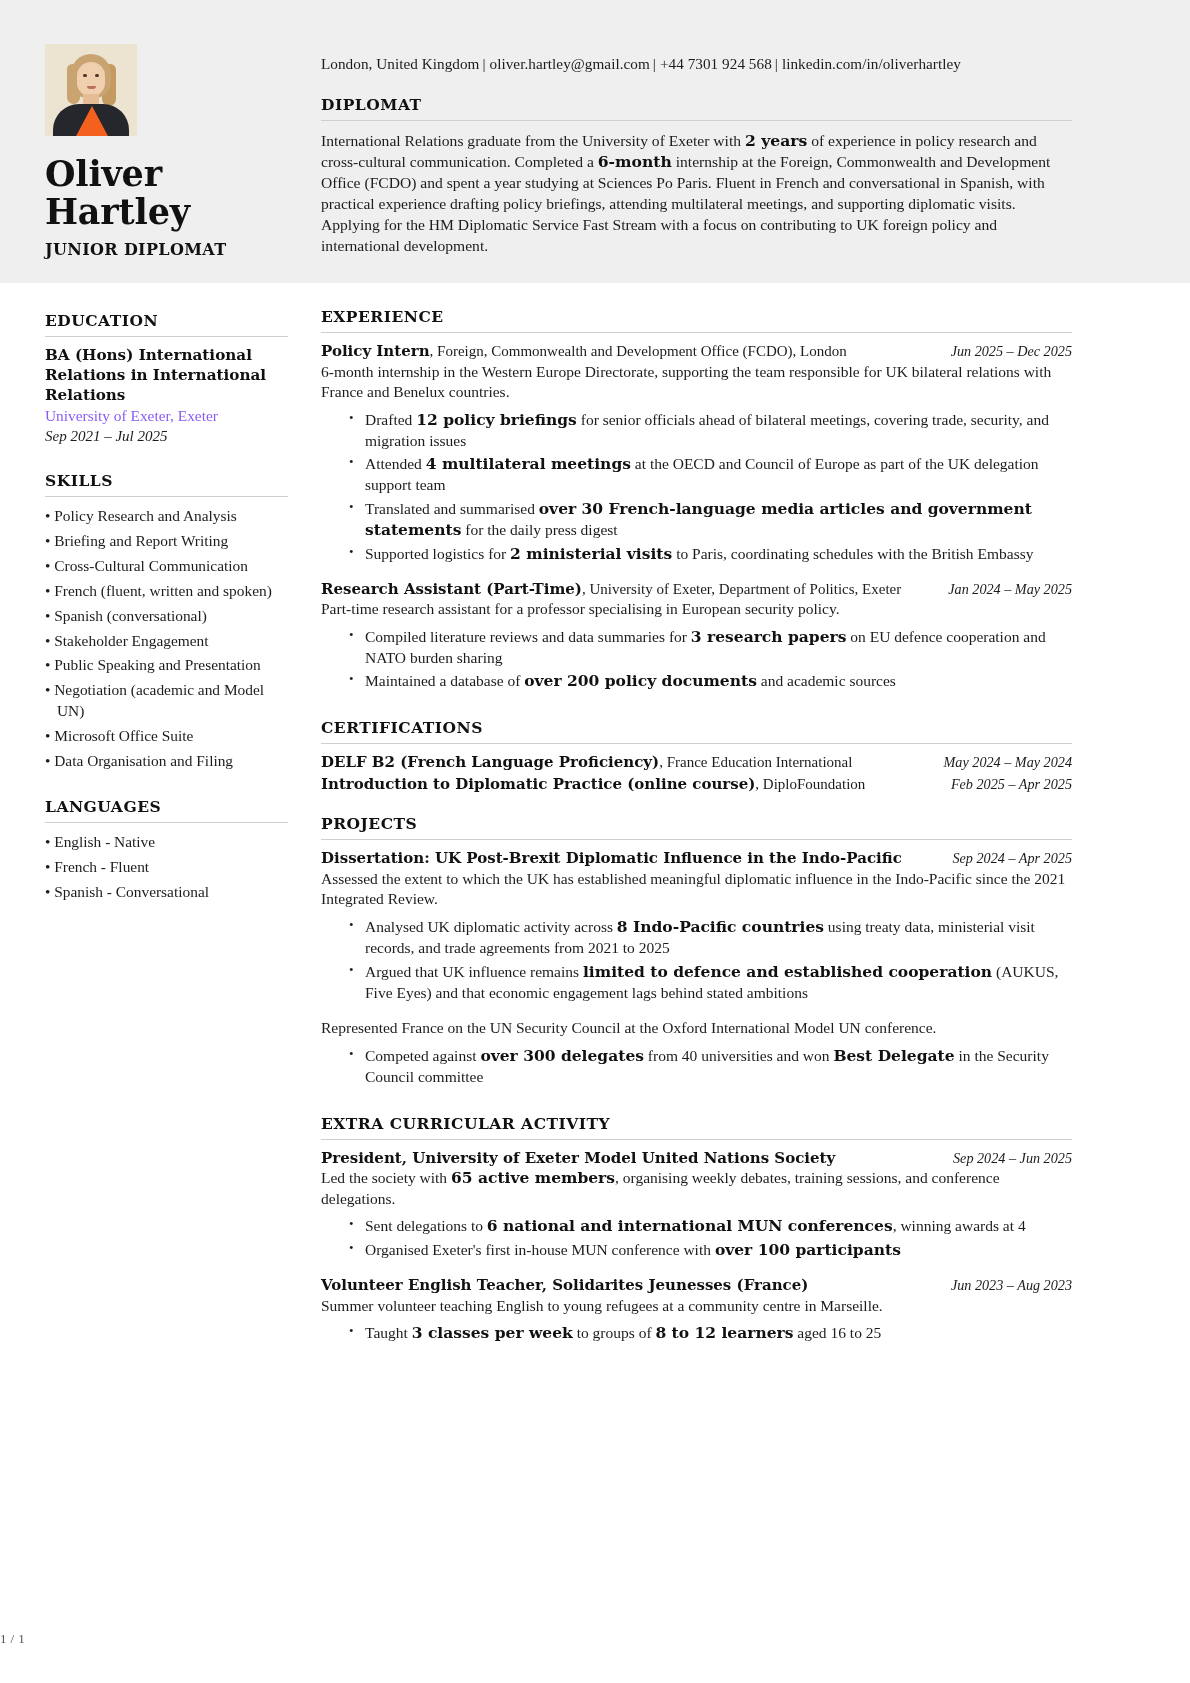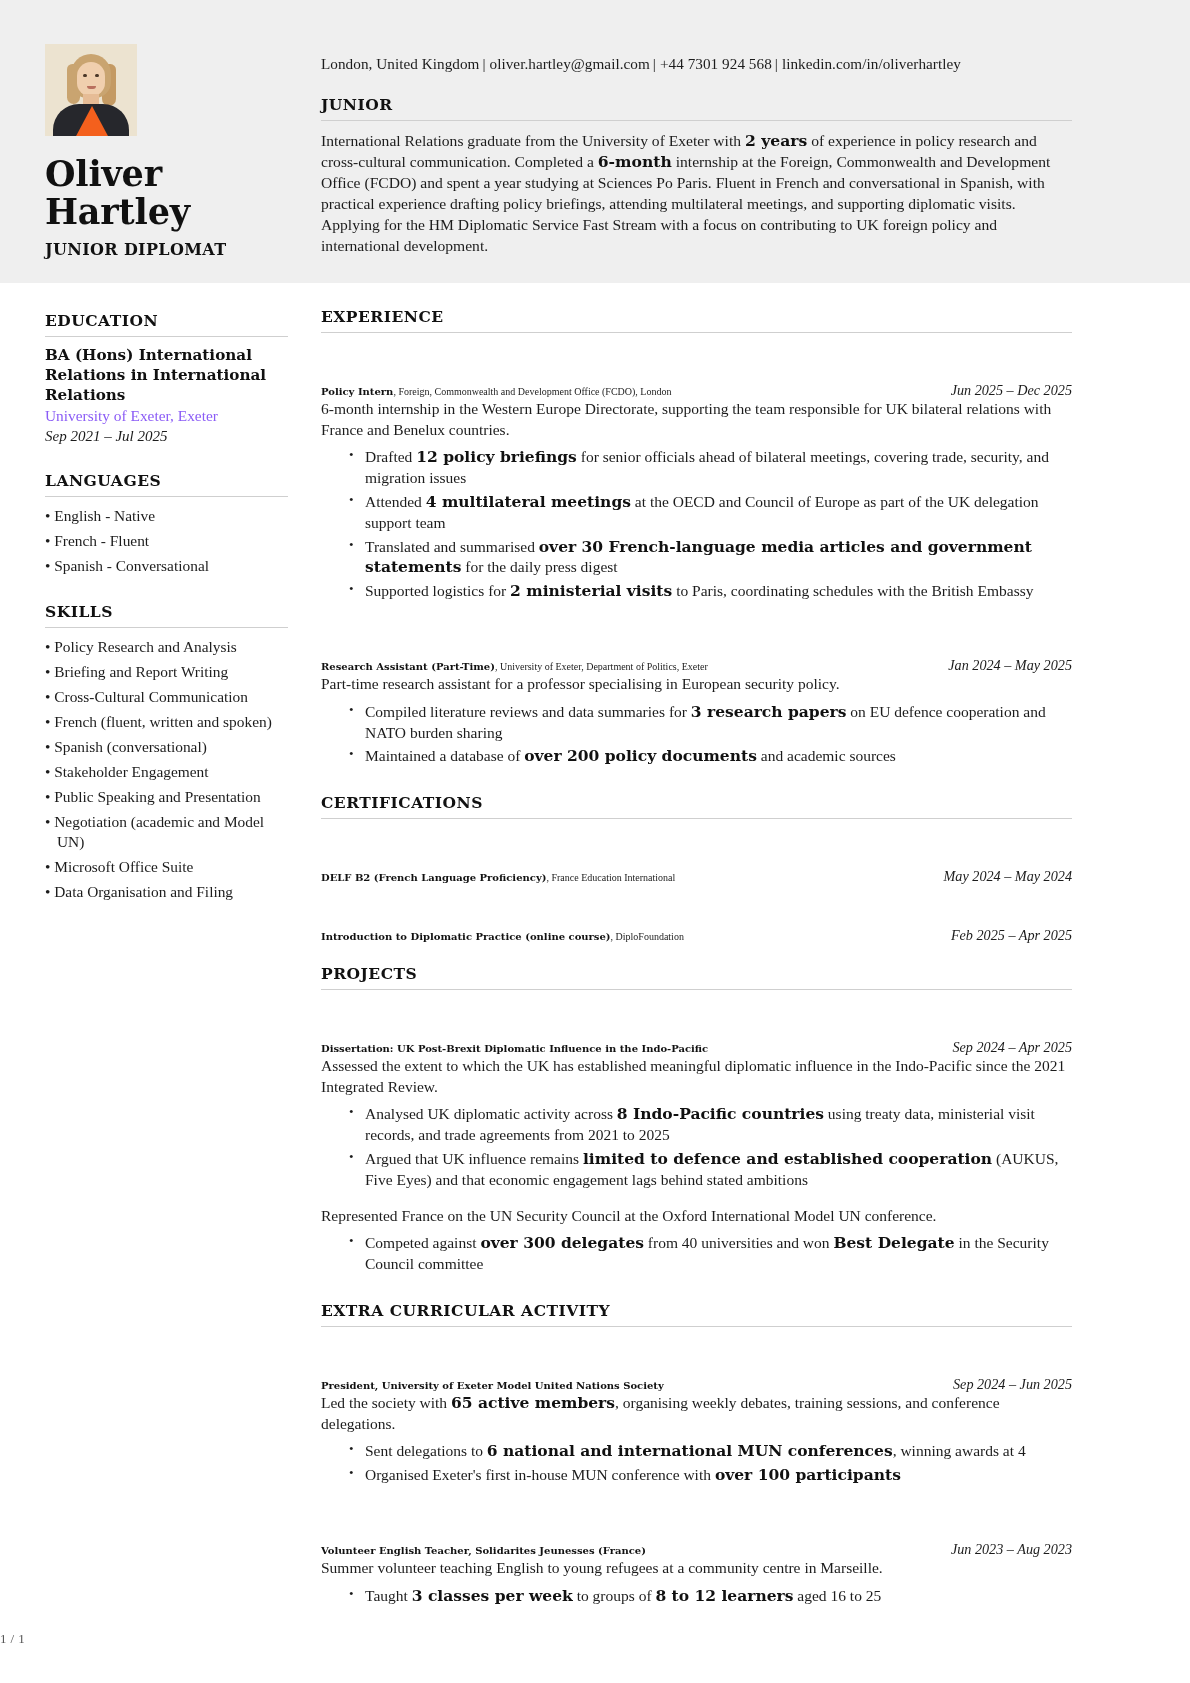--- a/index.html
+++ b/index.html
@@ -214,26 +214,25 @@
     margin-top: 6px;
     margin-bottom: 9px;
   }
   .entry { margin-bottom: 2px; }
   .entry-row {
     display: flex;
     align-items: baseline;
     justify-content: space-between;
   }
   .entry-title {
-    font-size: 10px;
+    font-size: 15px;
     line-height: 1.3;
     color: #1c1c1c;
     flex: 1 1 auto;
     padding-right: 14px;
-    margin-top: 43px;
   }
   .entry-title b {
     font-family: "DejaVu Serif", "Liberation Serif", serif;
     font-weight: bold;
     color: #111;
   }
   .entry-date {
     font-size: 14.2px;
     font-style: italic;
     color: #1c1c1c;
@@ -314,65 +313,65 @@
         <div>Oliver</div>
         <div>Hartley</div>
       </div>
       <div class="job-title">JUNIOR DIPLOMAT</div>
     </div>
 
     <div class="header-right">
       <div class="contact">
         <span>London, United Kingdom</span><span class="sep">|</span><span>oliver.hartley@gmail.com</span><span class="sep">|</span><span>+44 7301 924 568</span><span class="sep">|</span><span>linkedin.com/in/oliverhartley</span>
       </div>
-      <div class="sec-head">JUNIOR</div>
+      <div class="sec-head">DIPLOMAT</div>
       <div class="sec-rule"></div>
       <div class="profile-text">International Relations graduate from the University of Exeter with <b>2 years</b> of experience in policy research and cross-cultural communication. Completed a <b>6-month</b> internship at the Foreign, Commonwealth and Development Office (FCDO) and spent a year studying at Sciences Po Paris. Fluent in French and conversational in Spanish, with practical experience drafting policy briefings, attending multilateral meetings, and supporting diplomatic visits. Applying for the HM Diplomatic Service Fast Stream with a focus on contributing to UK foreign policy and international development.</div>
     </div>
   </div>
 
   <div class="body-wrap">
 
     <div class="sidebar">
 
       <div>
         <div class="side-head">EDUCATION</div>
         <div class="side-rule"></div>
         <div class="edu-degree">BA (Hons) International Relations in International Relations</div>
         <div class="edu-school">University of Exeter, Exeter</div>
         <div class="edu-date">Sep 2021 – Jul 2025</div>
-      </div>
-
-      <div class="side-block">
-        <div class="side-head">LANGUAGES</div>
-        <div class="side-rule"></div>
-        <ul class="bullet-list">
-            <li>English - Native</li>
-            <li>French - Fluent</li>
-            <li>Spanish - Conversational</li>
-          </ul>
       </div>
 
       <div class="side-block">
         <div class="side-head">SKILLS</div>
         <div class="side-rule"></div>
         <ul class="bullet-list">
             <li>Policy Research and Analysis</li>
             <li>Briefing and Report Writing</li>
             <li>Cross-Cultural Communication</li>
             <li>French (fluent, written and spoken)</li>
             <li>Spanish (conversational)</li>
             <li>Stakeholder Engagement</li>
             <li>Public Speaking and Presentation</li>
             <li>Negotiation (academic and Model UN)</li>
             <li>Microsoft Office Suite</li>
             <li>Data Organisation and Filing</li>
           </ul>
       </div>
 
+      <div class="side-block">
+        <div class="side-head">LANGUAGES</div>
+        <div class="side-rule"></div>
+        <ul class="bullet-list">
+            <li>English - Native</li>
+            <li>French - Fluent</li>
+            <li>Spanish - Conversational</li>
+          </ul>
+      </div>
+
     </div>
 
     <div class="main">
 
       <div>
         <div class="main-head">EXPERIENCE</div>
         <div class="main-rule"></div>
         <div>
             <div class="entry">
               <div class="entry-row">

